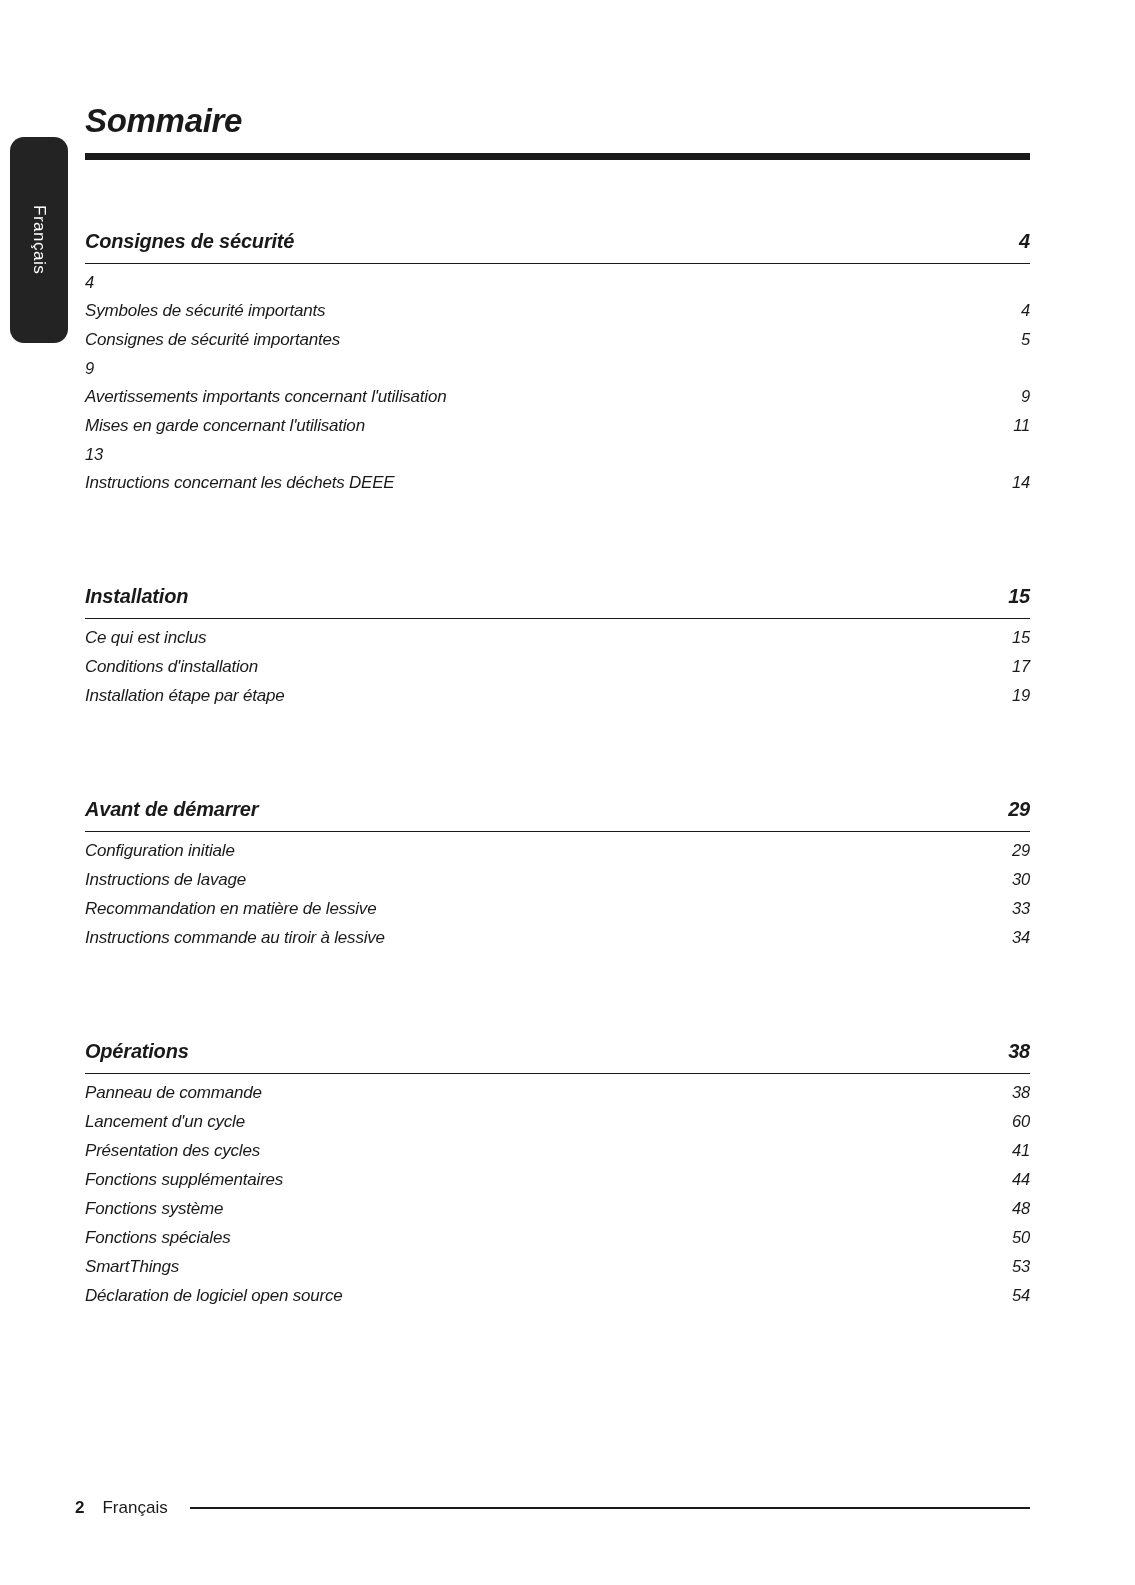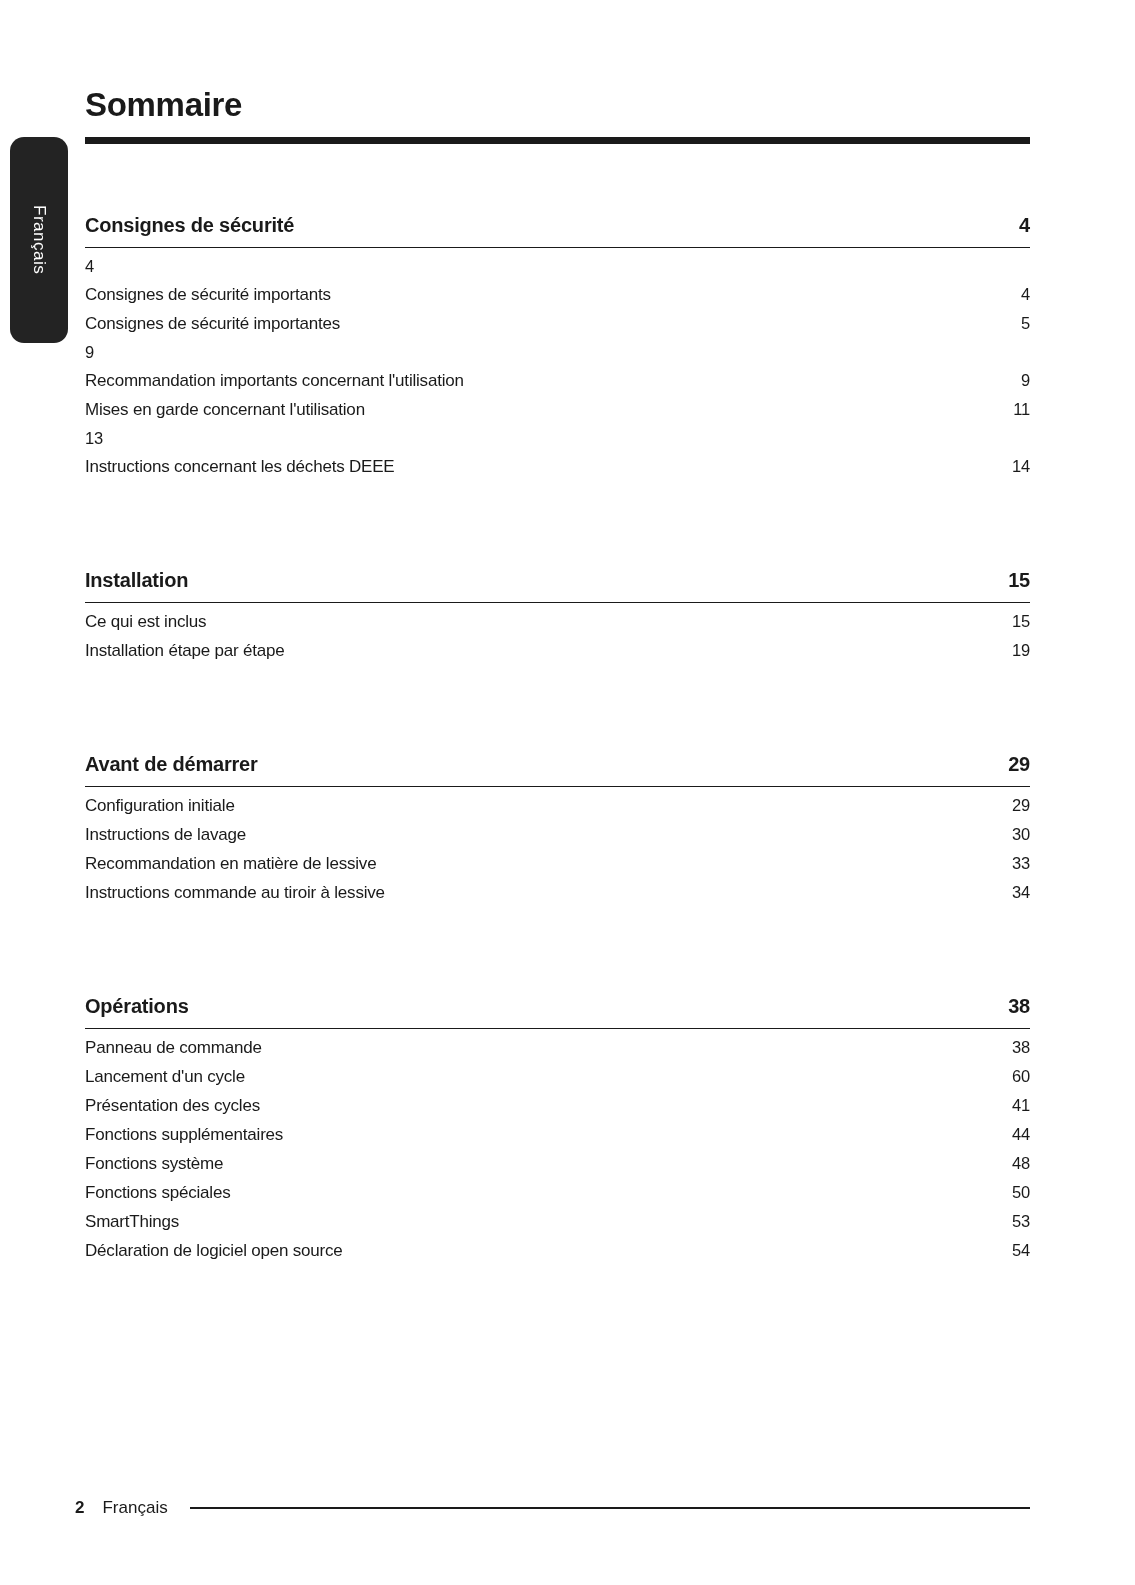--- a/index.html
+++ b/index.html
@@ -31,22 +31,23 @@
     text-orientation: mixed;
     color: #ffffff;
     font-size: 17px;
     letter-spacing: 0.5px;
     font-weight: 400;
   }
   
   .content {
     position: absolute;
     left: 85px;
-    top: 0;
+    top: 16px;
     width: 945px;
+    font-style: italic;
   }
   h1.title {
     margin: 84px 0 0 0;
     font-size: 33px;
     font-weight: 700;
     line-height: 1.25;
     letter-spacing: -0.3px;
     color: #1a1a1a;
   }
   .title-rule {
@@ -120,32 +121,32 @@
     <section class="toc-section first">
       <div class="section-header">
         <span class="section-title">Consignes de sécurité</span>
         <span class="section-page">4</span>
       </div>
       <div class="toc-items">
         <div class="toc-item">
           <span class="item-page">4</span>
         </div>
         <div class="toc-item">
-          <span class="item-label">Consignes de sécurité importants</span>
+          <span class="item-label">Symboles de sécurité importants</span>
           <span class="item-page">4</span>
         </div>
         <div class="toc-item">
           <span class="item-label">Consignes de sécurité importantes</span>
           <span class="item-page">5</span>
         </div>
         <div class="toc-item">
           <span class="item-page">9</span>
         </div>
         <div class="toc-item">
-          <span class="item-label">Recommandation importants concernant l'utilisation</span>
+          <span class="item-label">Avertissements importants concernant l'utilisation</span>
           <span class="item-page">9</span>
         </div>
         <div class="toc-item">
           <span class="item-label">Mises en garde concernant l'utilisation</span>
           <span class="item-page">11</span>
         </div>
         <div class="toc-item">
           <span class="item-page">13</span>
         </div>
         <div class="toc-item">
@@ -157,20 +158,24 @@
 
     <section class="toc-section">
       <div class="section-header">
         <span class="section-title">Installation</span>
         <span class="section-page">15</span>
       </div>
       <div class="toc-items">
         <div class="toc-item">
           <span class="item-label">Ce qui est inclus</span>
           <span class="item-page">15</span>
+        </div>
+        <div class="toc-item">
+          <span class="item-label">Conditions d'installation</span>
+          <span class="item-page">17</span>
         </div>
         <div class="toc-item">
           <span class="item-label">Installation étape par étape</span>
           <span class="item-page">19</span>
         </div>
       </div>
     </section>
 
     <section class="toc-section">
       <div class="section-header">

